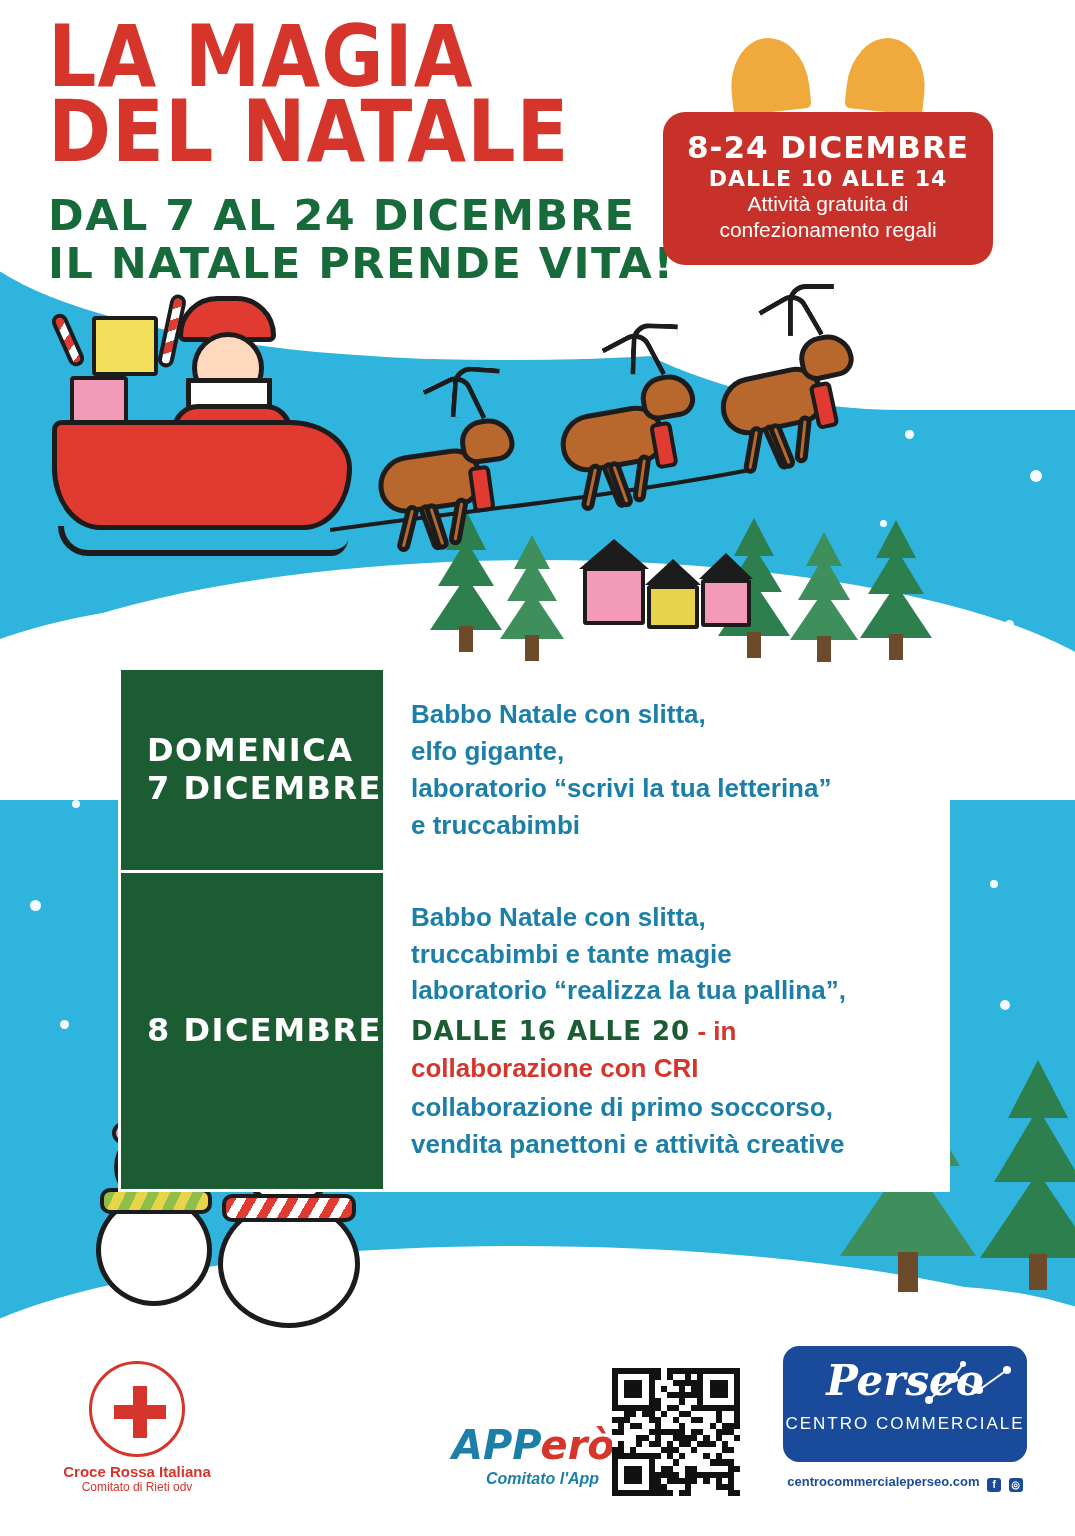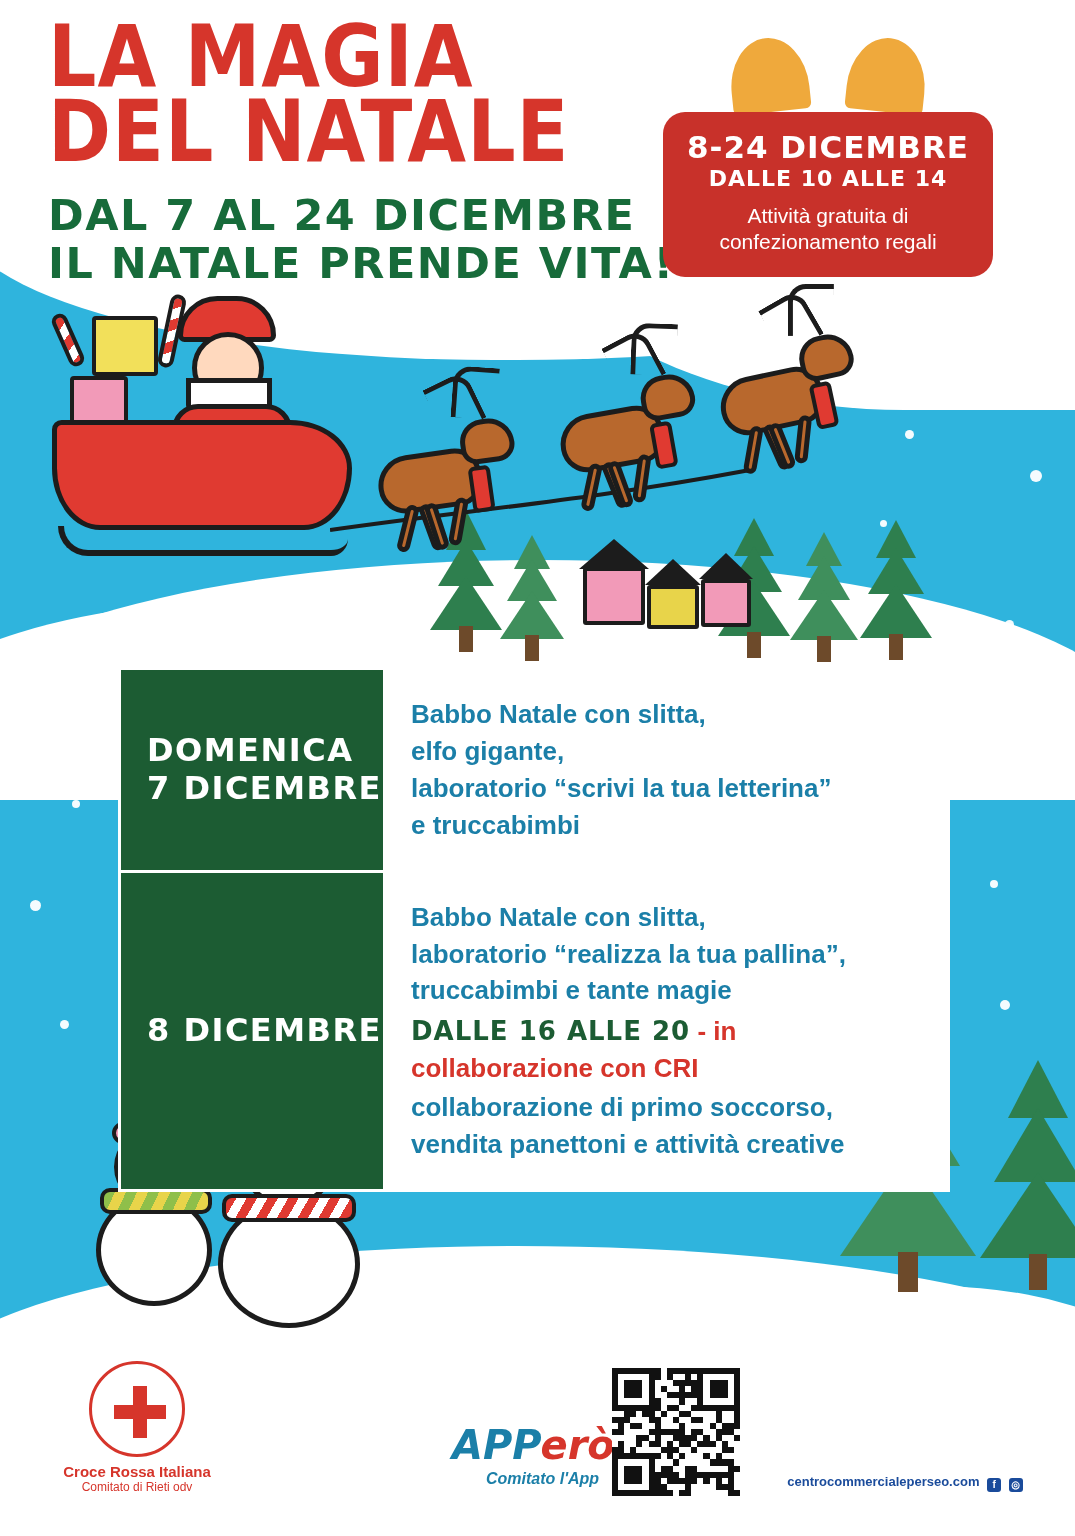--- a/index.html
+++ b/index.html
@@ -97,21 +97,20 @@
   }
   .badge-d1 {
     font-size: 31px; font-weight: 700; letter-spacing: 1px;
     font-family: "DejaVu Sans", sans-serif; line-height: 1.16;
   }
   .badge-d2 {
     font-size: 22px; font-weight: 700; letter-spacing: 1px;
     font-family: "DejaVu Sans", sans-serif; line-height: 1.16;
   }
   .badge-note {
-    margin-top: 12px;
     font-size: 21px;
     line-height: 1.22;
     font-weight: 400;
   }
 
   
   .hill-white {
     position: absolute;
     left: -60px; top: 560px;
     width: 1200px; height: 240px;
@@ -582,22 +581,22 @@
         <span class="line">e truccabimbi</span>
       </div>
     </div>
 
     <div class="trow">
       <div class="tday">
         <span>8 DICEMBRE</span>
       </div>
       <div class="tdesc">
         <span class="line">Babbo Natale con slitta,</span>
+        <span class="line">truccabimbi e tante magie</span>
         <span class="line">laboratorio “realizza la tua pallina”,</span>
-        <span class="line">truccabimbi e tante magie</span>
         <span class="mix">
           <span class="hl-green">DALLE 16 ALLE 20</span>
           <span class="hl-red">- in collaborazione con CRI</span>
         </span>
         <span class="line">collaborazione di primo soccorso,</span>
         <span class="line">vendita panettoni e attività creative</span>
       </div>
     </div>
   </div>
 
@@ -1092,20 +1091,35 @@
           <i style="background:#fff"></i>
           <i style="background:#fff"></i>
           <i style="background:#fff"></i>
           <i style="background:#fff"></i>
           <i style="background:#fff"></i>
           <i></i>
           <i></i>
         </div>
     </div>
 
+    <div class="perseo">
+      <svg class="perseo-star" viewBox="0 0 90 52">
+        <line x1="6" y1="40" x2="30" y2="18" stroke="#fff" stroke-width="2"></line>
+        <line x1="30" y1="18" x2="56" y2="30" stroke="#fff" stroke-width="2"></line>
+        <line x1="56" y1="30" x2="84" y2="10" stroke="#fff" stroke-width="2"></line>
+        <line x1="30" y1="18" x2="40" y2="4" stroke="#fff" stroke-width="2"></line>
+        <circle cx="6" cy="40" r="4" fill="#fff"></circle>
+        <circle cx="30" cy="18" r="5" fill="#fff"></circle>
+        <circle cx="56" cy="30" r="4" fill="#fff"></circle>
+        <circle cx="84" cy="10" r="4" fill="#fff"></circle>
+        <circle cx="40" cy="4" r="3" fill="#fff"></circle>
+      </svg>
+      <div class="perseo-name">Perseo</div>
+      <div class="perseo-sub">CENTRO COMMERCIALE</div>
+    </div>
 
     <div class="perseo-url">
       <span>centrocommercialeperseo.com</span>
       <span class="soc">f</span>
       <span class="soc">◎</span>
     </div>
 
   </div>
 </div>
 

